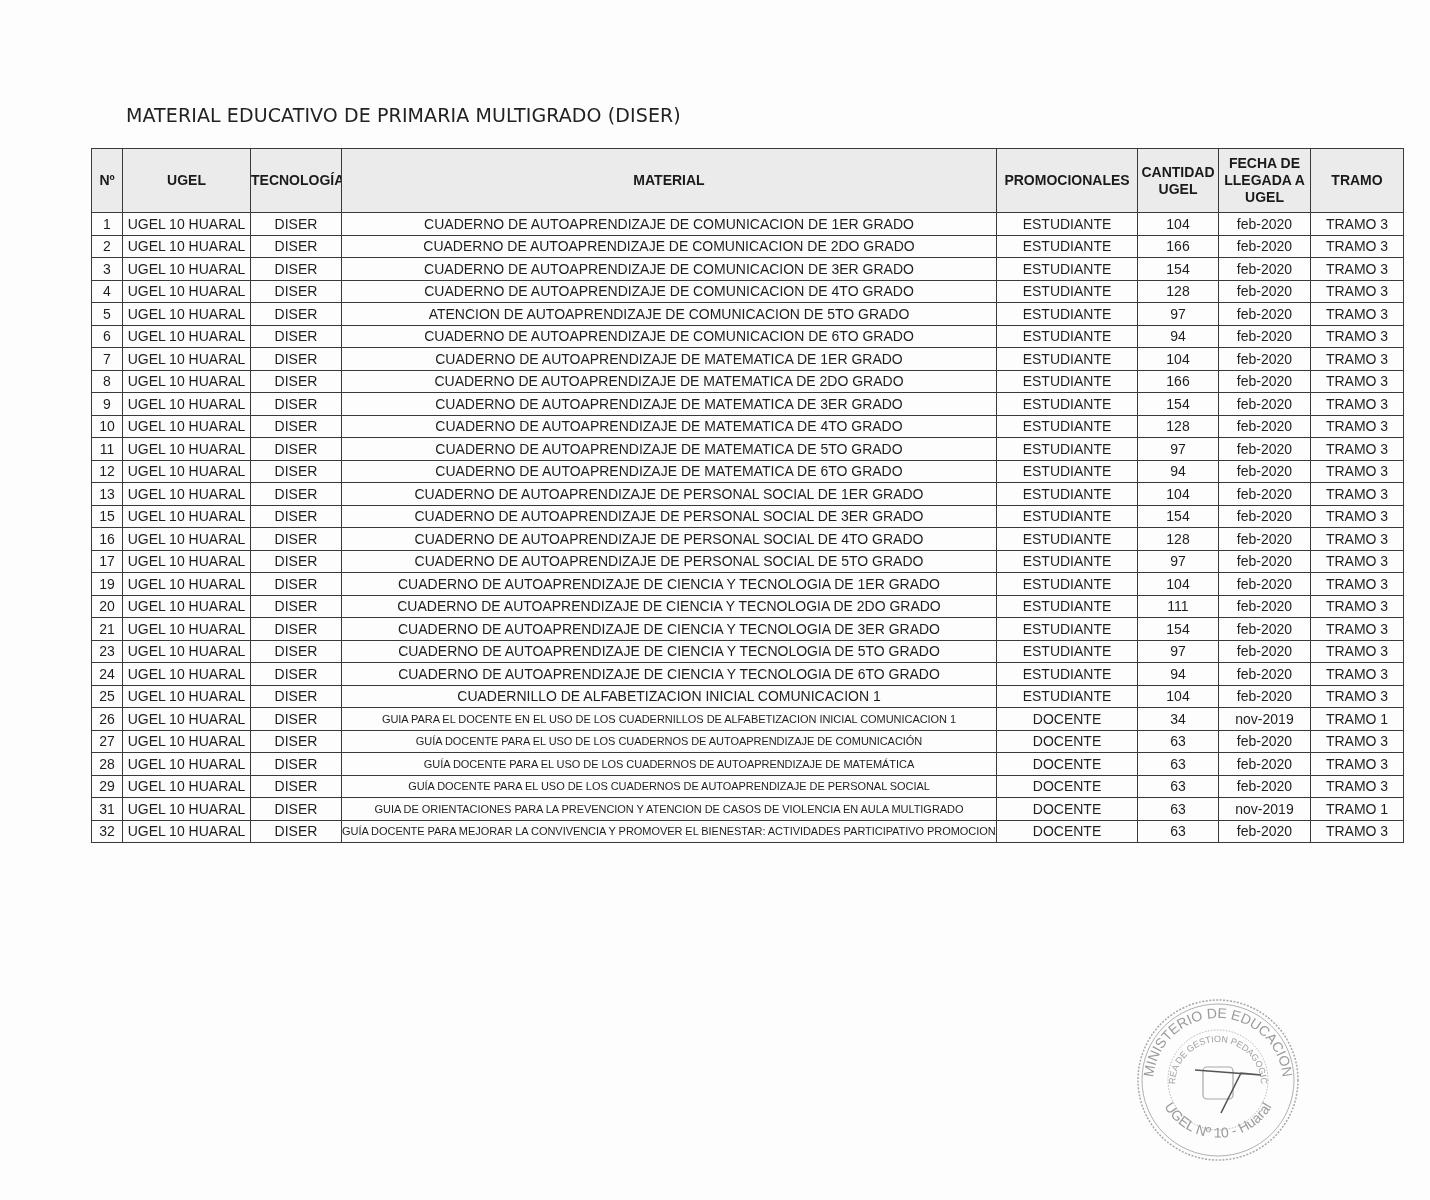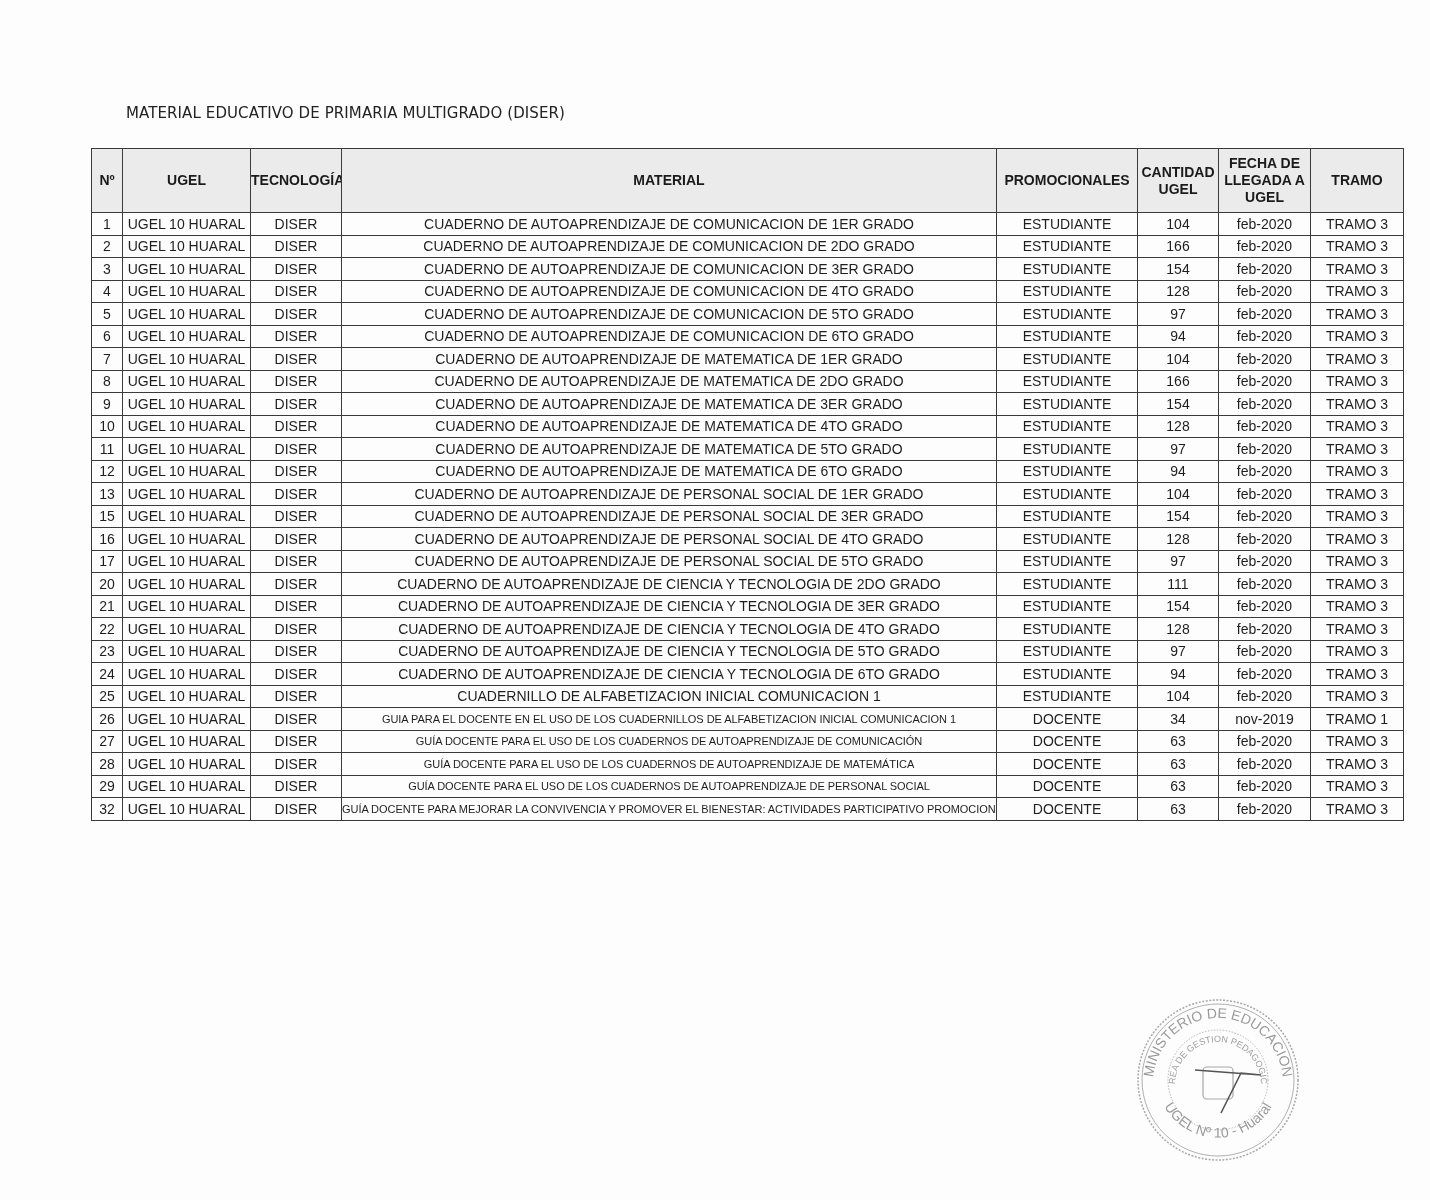--- a/index.html
+++ b/index.html
@@ -2,21 +2,21 @@
 <html><head>
 <meta charset="utf-8">
 <style>
   html, body { margin:0; padding:0; }
   body {
     width:1430px; height:1200px; background:#fdfdfd; position:relative; overflow:hidden;
     font-family: "Liberation Sans", sans-serif; color:#1c1c1c;
   }
   .doc-title {
     position:absolute; left:126px; top:104px;
-    font-family:"DejaVu Sans", sans-serif; font-size:15px; color:#222; letter-spacing:0.1px;
+    font-family:"DejaVu Sans", sans-serif; font-size:19px; color:#222; letter-spacing:0.1px;
   }
   table.grid {
     position:absolute; left:91px; top:148px;
     border-collapse:collapse; table-layout:fixed; width:1312px;
   }
   table.grid th, table.grid td {
     border:1.5px solid #3a3a3a; padding:0; overflow:hidden; white-space:nowrap;
   }
   table.grid th {
     background:#ebebeb; font-weight:bold; font-size:14px; height:63px; text-align:center;
@@ -106,21 +106,21 @@
         <td class="c-mat">CUADERNO DE AUTOAPRENDIZAJE DE COMUNICACION DE 4TO GRADO</td>
         <td class="c-ben">ESTUDIANTE</td>
         <td class="c-cant">128</td>
         <td class="c-fecha">feb-2020</td>
         <td class="c-tramo">TRAMO 3</td>
       </tr>
       <tr>
         <td class="c-num">5</td>
         <td class="c-ugel">UGEL 10 HUARAL</td>
         <td class="c-dir">DISER</td>
-        <td class="c-mat">CUADERNO DE AUTOAPRENDIZAJE DE COMUNICACION DE 5TO GRADO</td>
+        <td class="c-mat">ATENCION DE AUTOAPRENDIZAJE DE COMUNICACION DE 5TO GRADO</td>
         <td class="c-ben">ESTUDIANTE</td>
         <td class="c-cant">97</td>
         <td class="c-fecha">feb-2020</td>
         <td class="c-tramo">TRAMO 3</td>
       </tr>
       <tr>
         <td class="c-num">6</td>
         <td class="c-ugel">UGEL 10 HUARAL</td>
         <td class="c-dir">DISER</td>
         <td class="c-mat">CUADERNO DE AUTOAPRENDIZAJE DE COMUNICACION DE 6TO GRADO</td>
@@ -223,46 +223,46 @@
         <td class="c-num">17</td>
         <td class="c-ugel">UGEL 10 HUARAL</td>
         <td class="c-dir">DISER</td>
         <td class="c-mat">CUADERNO DE AUTOAPRENDIZAJE DE PERSONAL SOCIAL DE 5TO GRADO</td>
         <td class="c-ben">ESTUDIANTE</td>
         <td class="c-cant">97</td>
         <td class="c-fecha">feb-2020</td>
         <td class="c-tramo">TRAMO 3</td>
       </tr>
       <tr>
+        <td class="c-num">19</td>
+        <td class="c-ugel">UGEL 10 HUARAL</td>
+        <td class="c-dir">DISER</td>
+        <td class="c-mat">CUADERNO DE AUTOAPRENDIZAJE DE CIENCIA Y TECNOLOGIA DE 1ER GRADO</td>
+        <td class="c-ben">ESTUDIANTE</td>
+        <td class="c-cant">104</td>
+        <td class="c-fecha">feb-2020</td>
+        <td class="c-tramo">TRAMO 3</td>
+      </tr>
+      <tr>
         <td class="c-num">20</td>
         <td class="c-ugel">UGEL 10 HUARAL</td>
         <td class="c-dir">DISER</td>
         <td class="c-mat">CUADERNO DE AUTOAPRENDIZAJE DE CIENCIA Y TECNOLOGIA DE 2DO GRADO</td>
         <td class="c-ben">ESTUDIANTE</td>
         <td class="c-cant">111</td>
         <td class="c-fecha">feb-2020</td>
         <td class="c-tramo">TRAMO 3</td>
       </tr>
       <tr>
         <td class="c-num">21</td>
         <td class="c-ugel">UGEL 10 HUARAL</td>
         <td class="c-dir">DISER</td>
         <td class="c-mat">CUADERNO DE AUTOAPRENDIZAJE DE CIENCIA Y TECNOLOGIA DE 3ER GRADO</td>
         <td class="c-ben">ESTUDIANTE</td>
         <td class="c-cant">154</td>
-        <td class="c-fecha">feb-2020</td>
-        <td class="c-tramo">TRAMO 3</td>
-      </tr>
-      <tr>
-        <td class="c-num">22</td>
-        <td class="c-ugel">UGEL 10 HUARAL</td>
-        <td class="c-dir">DISER</td>
-        <td class="c-mat">CUADERNO DE AUTOAPRENDIZAJE DE CIENCIA Y TECNOLOGIA DE 4TO GRADO</td>
-        <td class="c-ben">ESTUDIANTE</td>
-        <td class="c-cant">128</td>
         <td class="c-fecha">feb-2020</td>
         <td class="c-tramo">TRAMO 3</td>
       </tr>
       <tr>
         <td class="c-num">23</td>
         <td class="c-ugel">UGEL 10 HUARAL</td>
         <td class="c-dir">DISER</td>
         <td class="c-mat">CUADERNO DE AUTOAPRENDIZAJE DE CIENCIA Y TECNOLOGIA DE 5TO GRADO</td>
         <td class="c-ben">ESTUDIANTE</td>
         <td class="c-cant">97</td>
@@ -321,20 +321,30 @@
       </tr>
       <tr>
         <td class="c-num">29</td>
         <td class="c-ugel">UGEL 10 HUARAL</td>
         <td class="c-dir">DISER</td>
         <td class="c-mat small">GUÍA DOCENTE PARA EL USO DE LOS CUADERNOS DE AUTOAPRENDIZAJE DE PERSONAL SOCIAL</td>
         <td class="c-ben">DOCENTE</td>
         <td class="c-cant">63</td>
         <td class="c-fecha">feb-2020</td>
         <td class="c-tramo">TRAMO 3</td>
+      </tr>
+      <tr>
+        <td class="c-num">31</td>
+        <td class="c-ugel">UGEL 10 HUARAL</td>
+        <td class="c-dir">DISER</td>
+        <td class="c-mat small">GUIA DE ORIENTACIONES PARA LA PREVENCION Y ATENCION DE CASOS DE VIOLENCIA EN AULA MULTIGRADO</td>
+        <td class="c-ben">DOCENTE</td>
+        <td class="c-cant">63</td>
+        <td class="c-fecha">nov-2019</td>
+        <td class="c-tramo">TRAMO 1</td>
       </tr>
       <tr>
         <td class="c-num">32</td>
         <td class="c-ugel">UGEL 10 HUARAL</td>
         <td class="c-dir">DISER</td>
         <td class="c-mat small">GUÍA DOCENTE PARA MEJORAR LA CONVIVENCIA Y PROMOVER EL BIENESTAR: ACTIVIDADES PARTICIPATIVO PROMOCIONALES</td>
         <td class="c-ben">DOCENTE</td>
         <td class="c-cant">63</td>
         <td class="c-fecha">feb-2020</td>
         <td class="c-tramo">TRAMO 3</td>

